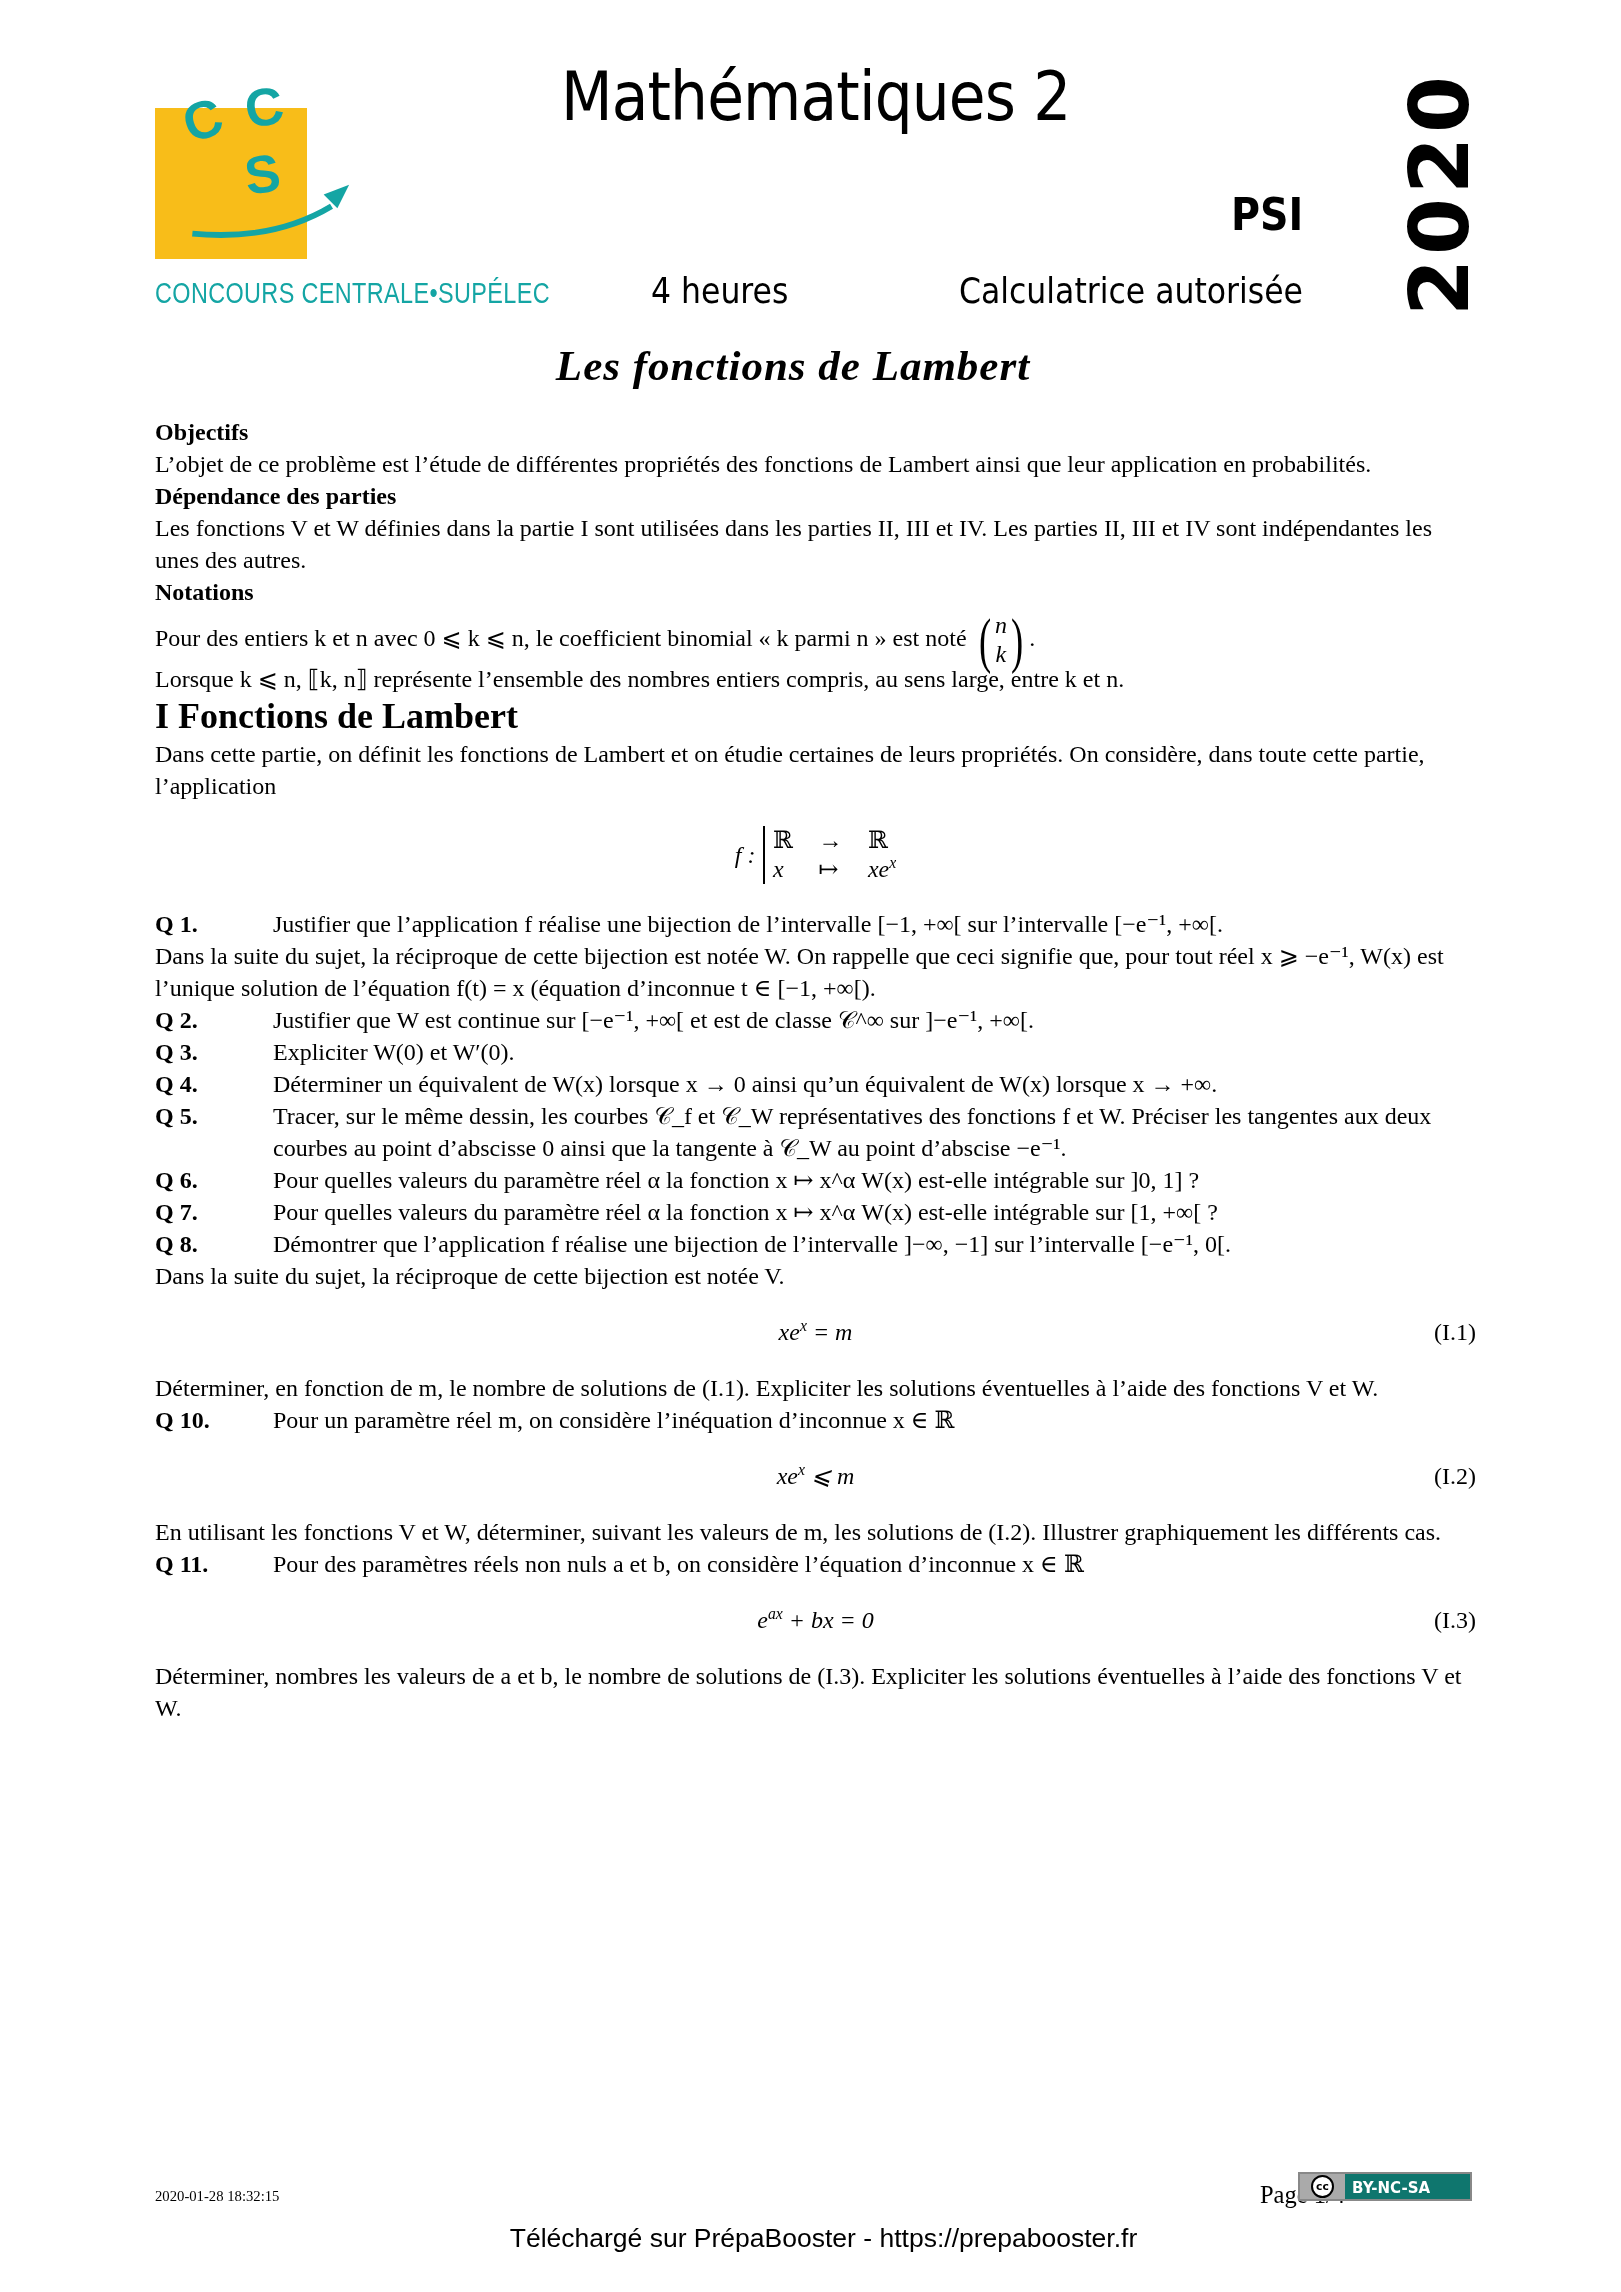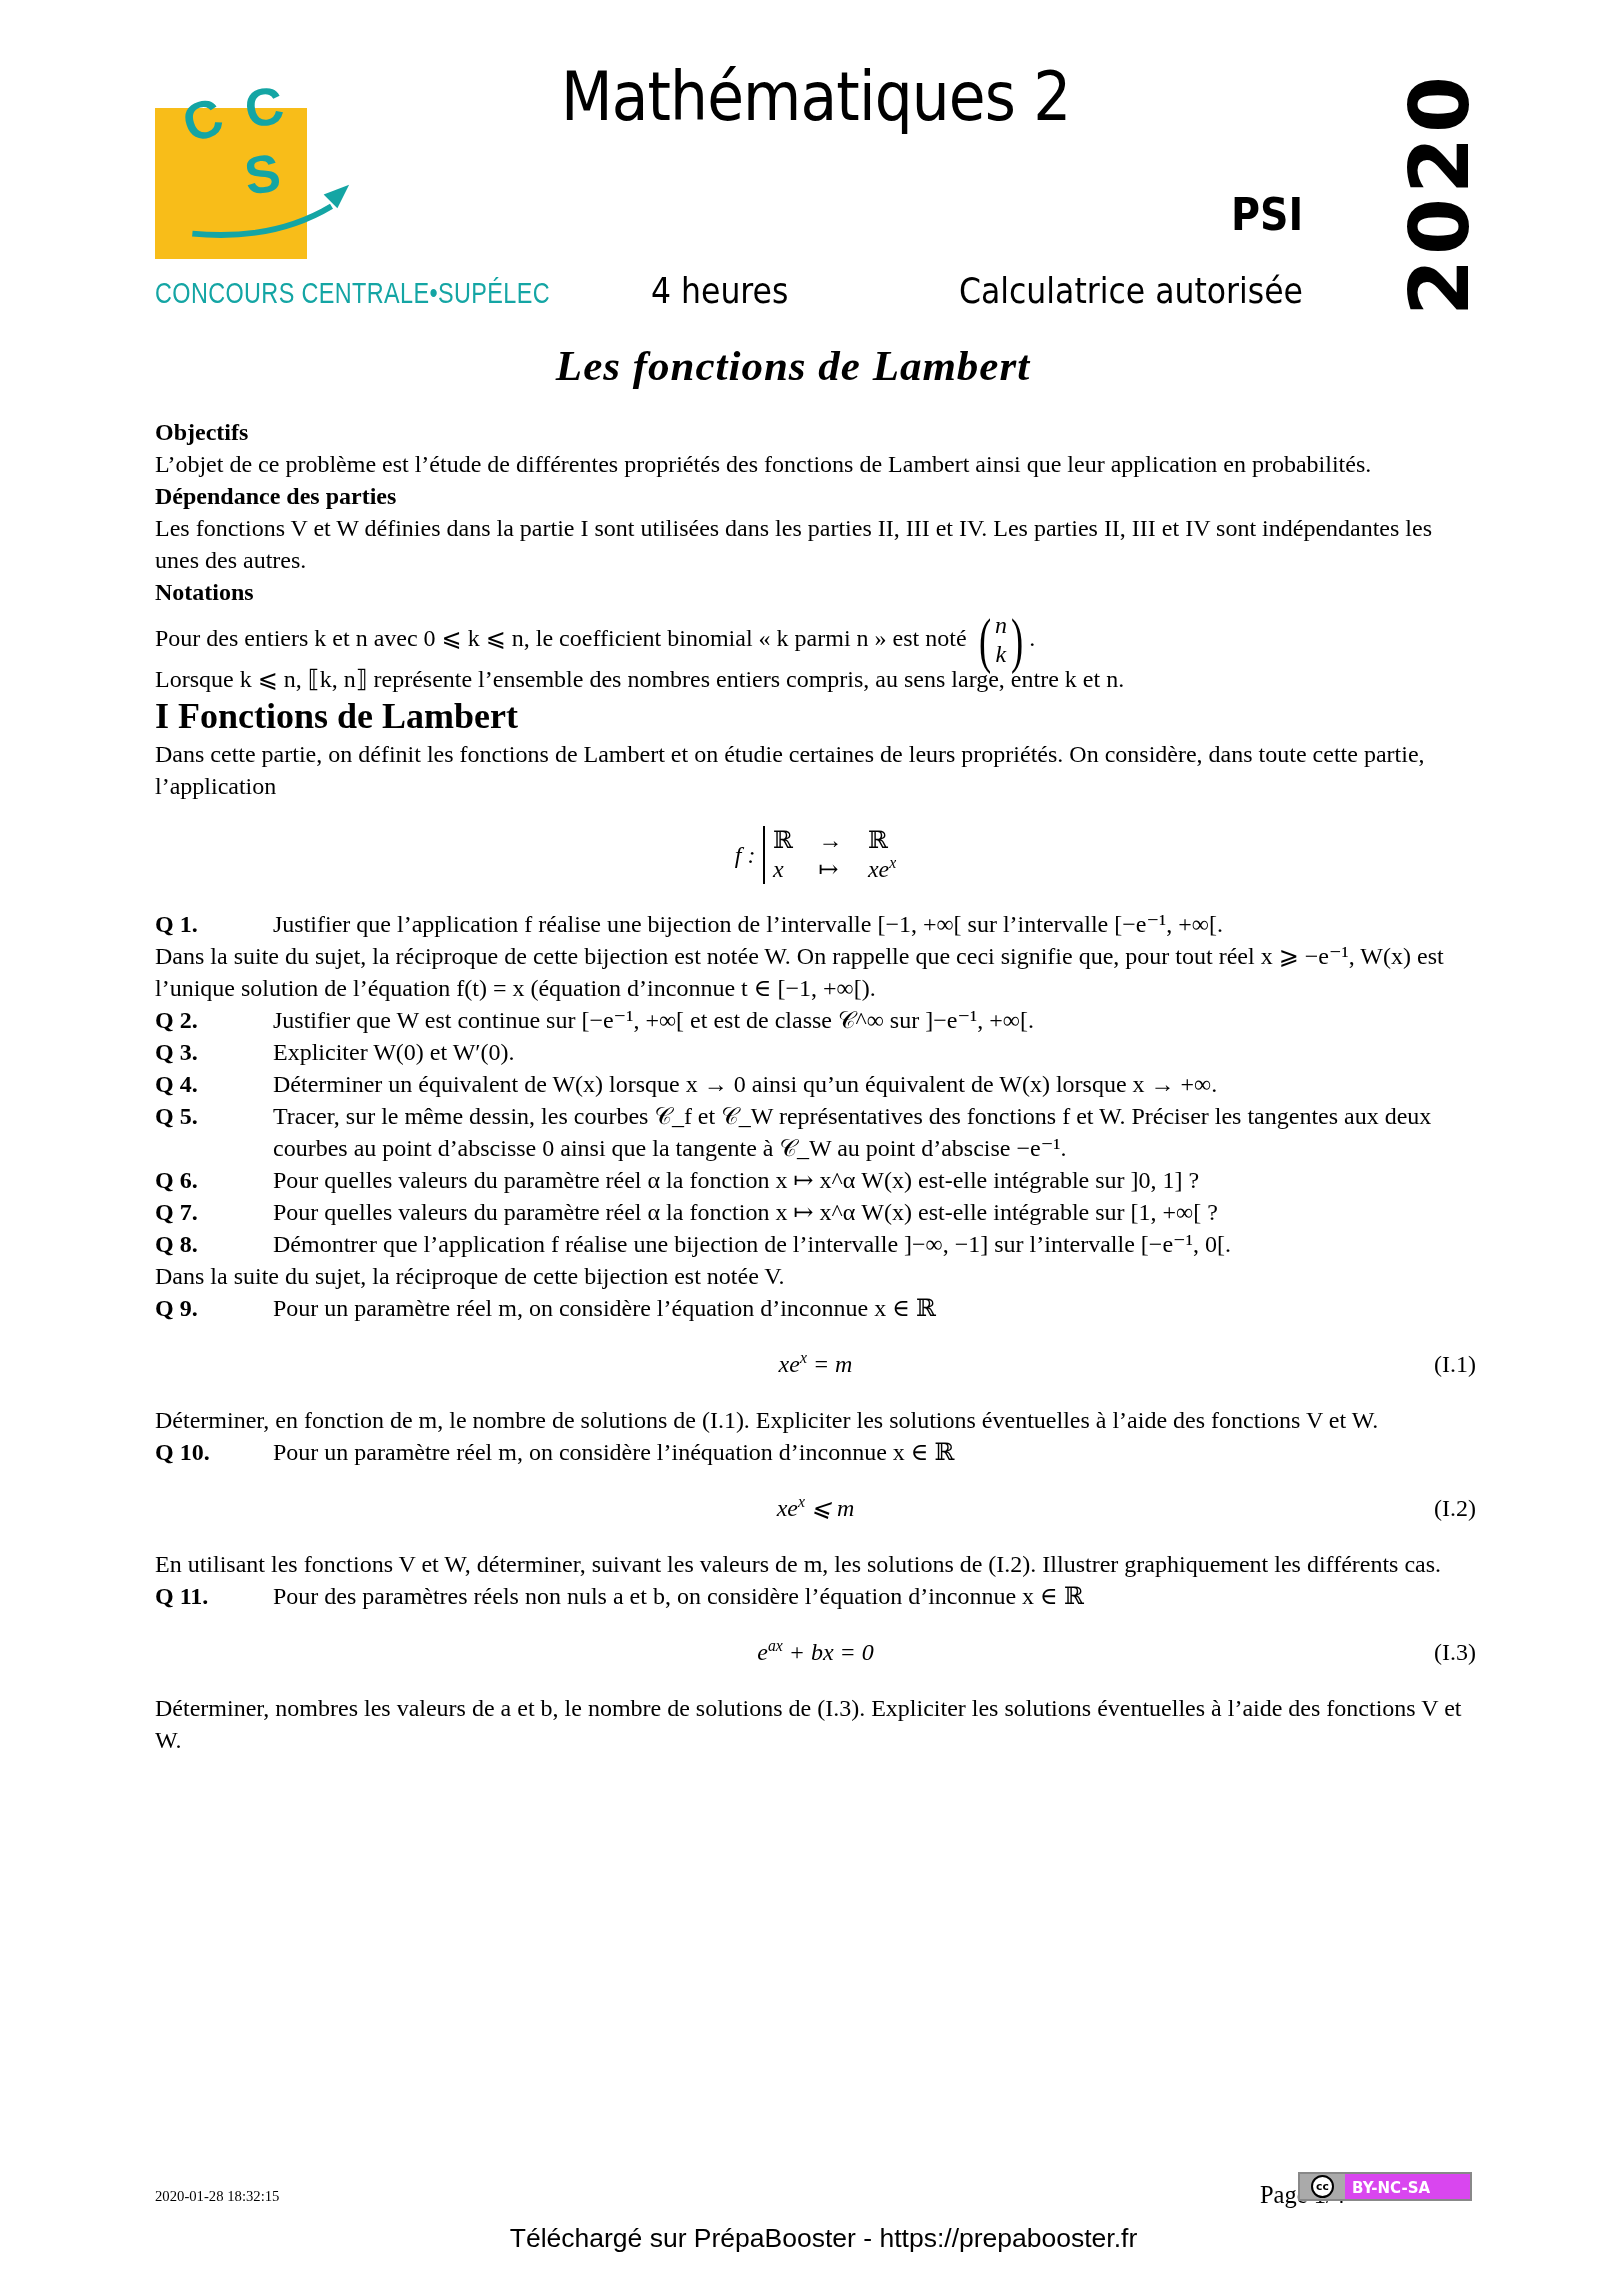--- a/index.html
+++ b/index.html
@@ -40,21 +40,21 @@
   .binom .stack { display: inline-flex; flex-direction: column; text-align: center; line-height: 29px; font-style: italic; }
   .fdef { height: 106px; display: flex; align-items: center; justify-content: center; }
   .fdef .grid { display: grid; grid-template-columns: auto auto auto; column-gap: 25.5px; border-left: 2px solid #000;
                 padding-left: 7.8px; line-height: 29px; margin-left: 7.8px; }
   sup { font-size: 15.7px; line-height: 0; }
   .notation-line { margin: 13.7px 0 5.9px 0 !important; }
 
   
   .f-date { left: 155px; top: 2188px; font-size: 14.7px; }
   .f-page { left: 0; width: 1345px; top: 2181px; text-align: right; font-size: 24.5px; }
-  .cc { left: 1298px; top: 2172px; width: 174px; height: 29px; background: #d946ef; border: 2px solid #888;
+  .cc { left: 1298px; top: 2172px; width: 174px; height: 29px; background: #0f766e; border: 2px solid #888;
         box-sizing: border-box; display: flex; align-items: center; }
   .cc .cc-icon { width: 45px; height: 25.5px; background: #aaa; display: flex; align-items: center; justify-content: center; }
   .cc .cc-icon span { width: 23.5px; height: 23.5px; border-radius: 50%; background: #fff; border: 2px solid #000; box-sizing: border-box;
                       font-family: "DejaVu Sans", sans-serif; font-weight: 700; font-size: 10.8px; display: flex; align-items: center; justify-content: center; }
   .cc .cc-label { color: #fff; font-family: "DejaVu Sans", sans-serif; font-weight: 700; font-size: 16.7px; padding-left: 7.8px; transform: scaleX(0.9); transform-origin: left center; }
   .f-download { left: 13px; width: 1621px; top: 2223px; text-align: center; font-family: "Liberation Sans", "DejaVu Sans", sans-serif; font-size: 26.5px; }
 </style>
 </head>
 <body>
 
@@ -140,24 +140,20 @@
   <div class="q">
       <span class="qlabel">Q 7.</span>
       <span class="qtext">Pour quelles valeurs du paramètre réel α la fonction x ↦ x^α W(x) est-elle intégrable sur [1, +∞[ ?</span>
     </div>
   <div class="q">
       <span class="qlabel">Q 8.</span>
       <span class="qtext">Démontrer que l’application f réalise une bijection de l’intervalle ]−∞, −1] sur l’intervalle [−e⁻¹, 0[.</span>
     </div>
   <p>Dans la suite du sujet, la réciproque de cette bijection est notée V.</p>
 
-  <div class="q">
-      <span class="qlabel">Q 9.</span>
-      <span class="qtext">Pour un paramètre réel m, on considère l’équation d’inconnue x ∈ ℝ</span>
-    </div>
   <div class="eq">
     <span class="i"><span>xe</span><sup>x</sup><span> = m</span></span>
     <span class="eqnum">(I.1)</span>
   </div>
   <p>Déterminer, en fonction de m, le nombre de solutions de (I.1). Expliciter les solutions éventuelles à l’aide des fonctions V et W.</p>
 
   <div class="q">
       <span class="qlabel">Q 10.</span>
       <span class="qtext">Pour un paramètre réel m, on considère l’inéquation d’inconnue x ∈ ℝ</span>
     </div>

